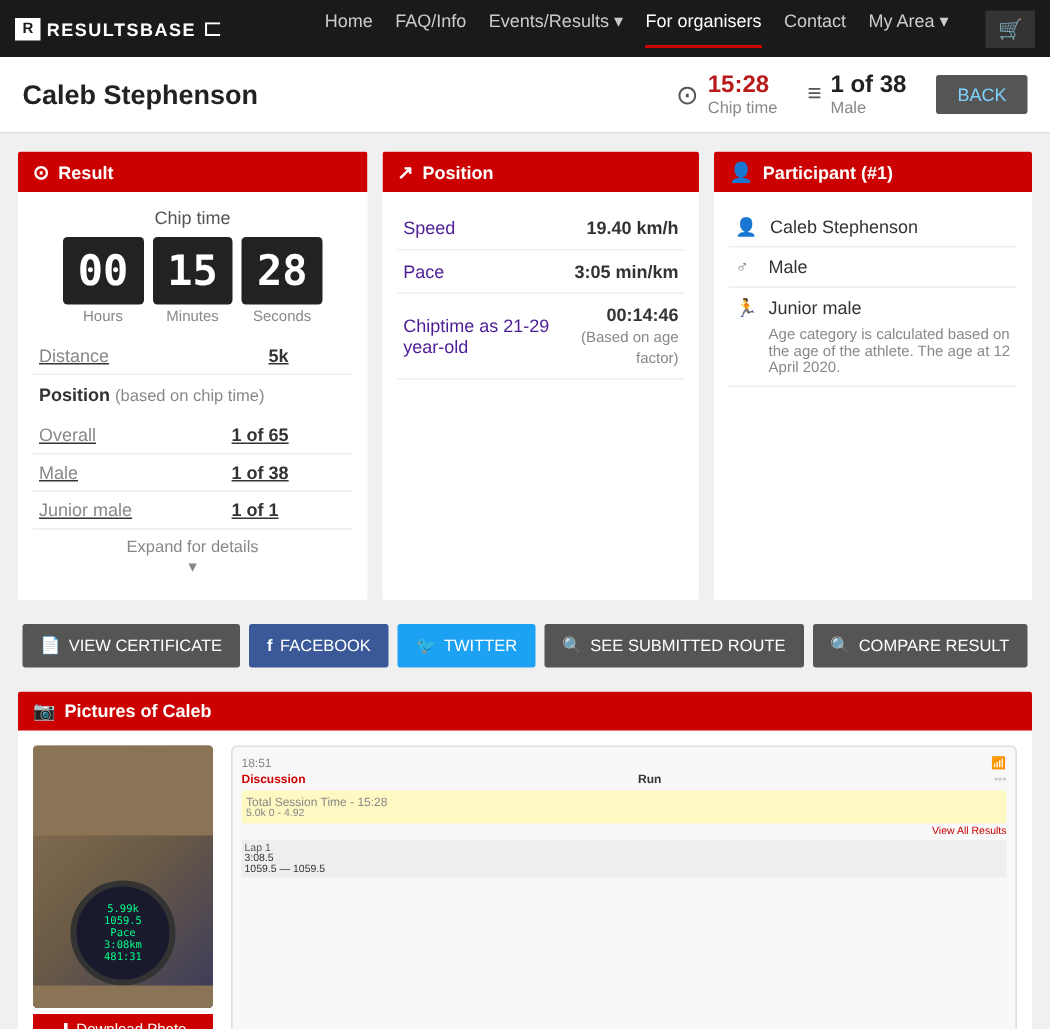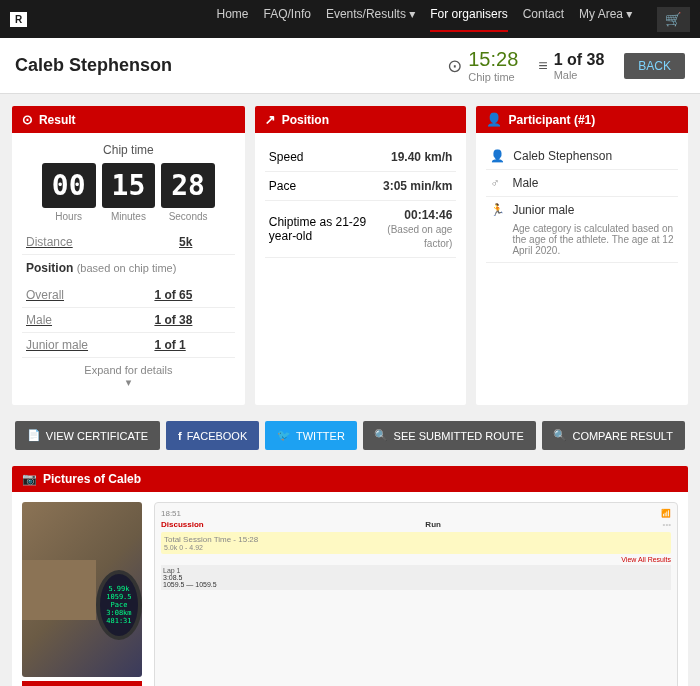--- a/index.html
+++ b/index.html
@@ -15,21 +15,21 @@
     .nav-links .active { color: #fff; border-bottom: 2px solid #cc0000; }
     .nav-cart { background: #333; color: #fff; border: none; padding: 5px 8px; cursor: pointer; margin-left: 10px; }
 
     
     .header-bar { background: #fff; display: flex; align-items: center; padding: 10px 15px; border-bottom: 1px solid #ddd; }
     .header-name { font-size: 18px; font-weight: bold; color: #222; flex: 1; }
     .header-meta { display: flex; align-items: center; gap: 20px; margin-right: 20px; }
     .header-chip { display: flex; align-items: center; gap: 6px; }
     .header-chip-icon { font-size: 18px; color: #555; }
     .header-chip-label { font-size: 11px; color: #888; }
-    .header-chip-time { font-size: 20px; font-weight: normal; color: #4d7c0f; }
+    .header-chip-time { font-size: 16px; font-weight: bold; color: #b91c1c; }
     .header-pos { display: flex; align-items: center; gap: 6px; }
     .header-pos-icon { font-size: 16px; color: #555; }
     .header-pos-val { font-size: 16px; font-weight: bold; color: #222; }
     .header-pos-sub { font-size: 11px; color: #888; }
     .back-btn { background: #555; color: #7dd3fc; border: none; padding: 6px 14px; font-size: 12px; cursor: pointer; border-radius: 2px; }
 
     
     .content { padding: 12px; display: flex; flex-direction: column; gap: 12px; }
 
     
@@ -52,21 +52,21 @@
     .result-table td:last-child { font-weight: bold; }
     .position-header { font-weight: bold; font-size: 12px; color: #333; padding: 6px 4px 2px; }
     .expand-link { text-align: center; padding: 6px; color: #888; font-size: 11px; cursor: pointer; }
     .expand-link span { display: block; }
 
     
     .details-card { flex: 1; }
     .details-table { width: 100%; border-collapse: collapse; }
     .details-table tr { border-bottom: 1px solid #eee; }
     .details-table td { padding: 7px 4px; font-size: 12px; }
-    .details-table td:first-child { color: #000000; }
+    .details-table td:first-child { color: #4c1d95; }
     .details-table td:last-child { font-weight: bold; text-align: right; }
     .details-sub { font-size: 10px; color: #888; font-weight: normal; }
 
     
     .participant-card { flex: 1; }
     .participant-list { list-style: none; }
     .participant-list li { padding: 6px 4px; border-bottom: 1px solid #eee; font-size: 12px; display: flex; align-items: flex-start; gap: 8px; }
     .participant-list li .pi-icon { color: #888; min-width: 14px; }
     .participant-note { font-size: 10px; color: #888; margin-top: 6px; }
 
@@ -74,34 +74,35 @@
     .action-buttons { display: flex; gap: 6px; justify-content: center; flex-wrap: wrap; padding: 4px 0; }
     .action-btn { background: #555; color: #fff; border: none; padding: 8px 12px; font-size: 11px; cursor: pointer; display: flex; align-items: center; gap: 5px; border-radius: 2px; }
     .action-btn.facebook { background: #3b5998; }
     .action-btn.twitter { background: #1da1f2; }
 
     
     .pictures-section { background: #fff; border-radius: 2px; overflow: hidden; }
     .pictures-header { background: #cc0000; color: #fff; padding: 6px 10px; font-size: 12px; font-weight: bold; display: flex; align-items: center; gap: 6px; }
     .pictures-body { padding: 10px; display: flex; gap: 12px; }
     .photo-container { position: relative; }
-    .photo-img { width: 120px; height: 175px; background: linear-gradient(135deg, #8B7355 0%, #6B5B45 50%, #3a3a5c 100%); border-radius: 3px; display: flex; align-items: center; justify-content: center; flex-direction: row; overflow: hidden; }
+    .photo-img { width: 120px; height: 175px; background: linear-gradient(135deg, #8B7355 0%, #6B5B45 50%, #3a3a5c 100%); border-radius: 3px; display: flex; align-items: center; justify-content: center; flex-direction: column; overflow: hidden; }
     .watch-face { width: 70px; height: 70px; background: #1a1a2e; border-radius: 50%; border: 4px solid #333; margin-top: 30px; display: flex; align-items: center; justify-content: center; flex-direction: column; }
     .watch-data { font-size: 7px; color: #00ff88; font-family: monospace; text-align: center; }
     .download-btn { background: #cc0000; color: #fff; border: none; padding: 4px 8px; font-size: 10px; cursor: pointer; width: 100%; margin-top: 4px; display: flex; align-items: center; justify-content: center; gap: 4px; }
 
     .phone-screenshots { display: flex; flex-direction: column; gap: 8px; flex: 1; }
     .phone-screen { background: #f8f8f8; border: 1px solid #ddd; border-radius: 4px; padding: 6px; height: 200px; overflow: hidden; }
   </style>
 </head>
 <body>
 
 <nav class="nav">
   <div class="nav-logo">
     <span class="nav-logo-icon">R</span>
+    <span class="nav-logo-text">RESULTSBASE <span style="font-size:16px;font-weight:normal;">⊏</span></span>
   </div>
   <div class="nav-links">
     <a href="#">Home</a>
     <a href="#">FAQ/Info</a>
     <a href="#">Events/Results ▾</a>
     <a href="#" class="active">For organisers</a>
     <a href="#">Contact</a>
     <a href="#">My Area ▾</a>
     <button class="nav-cart">🛒</button>
   </div>

